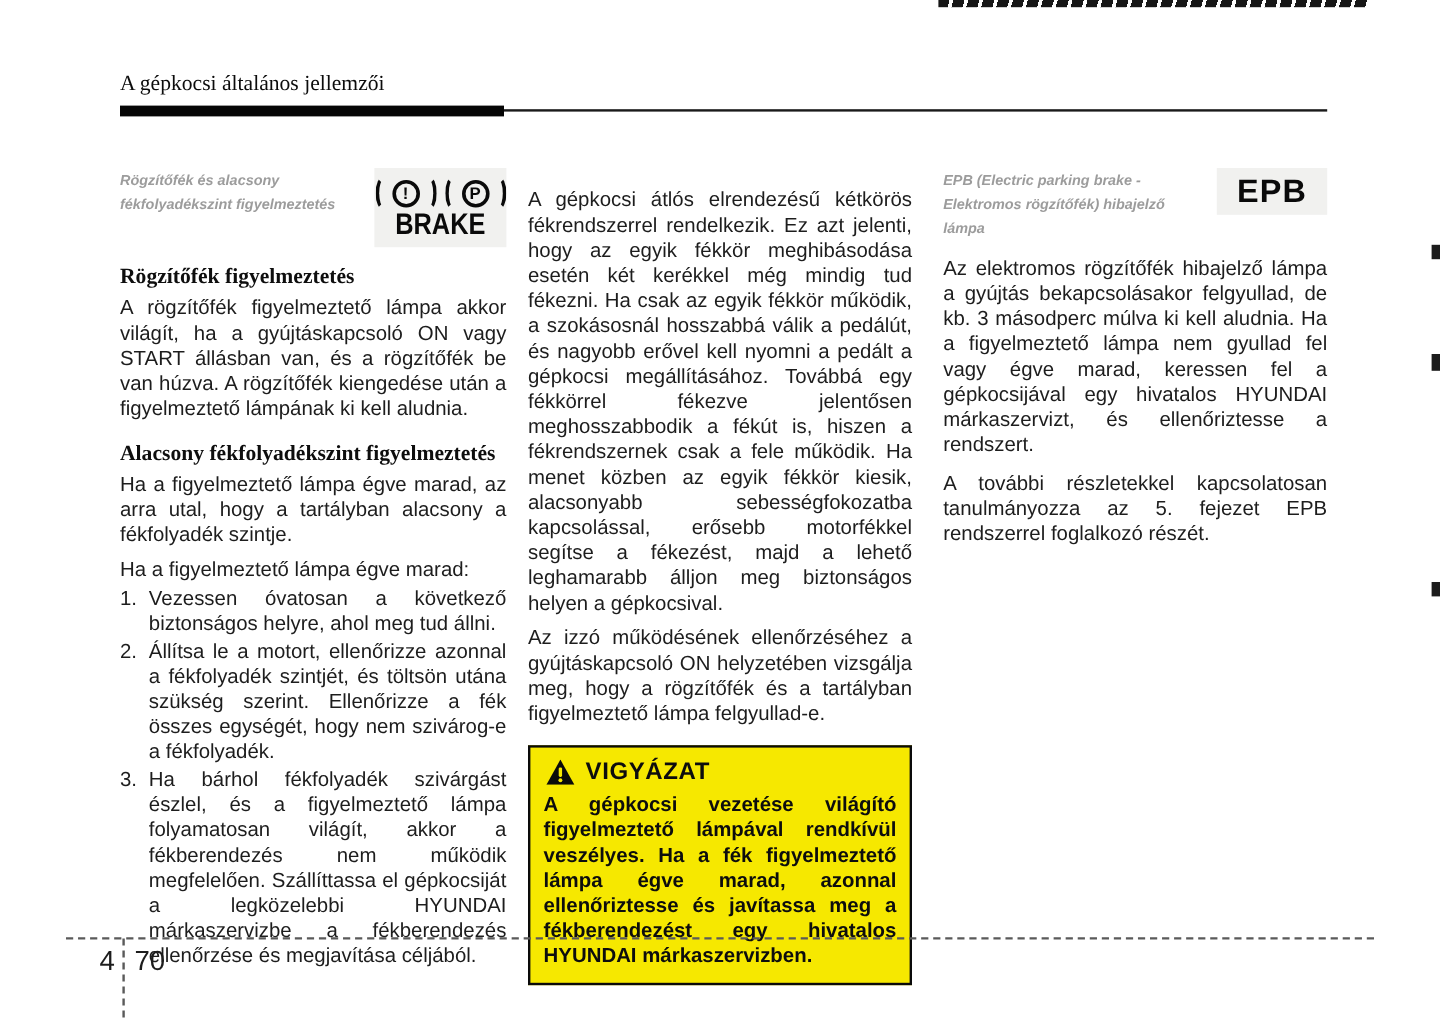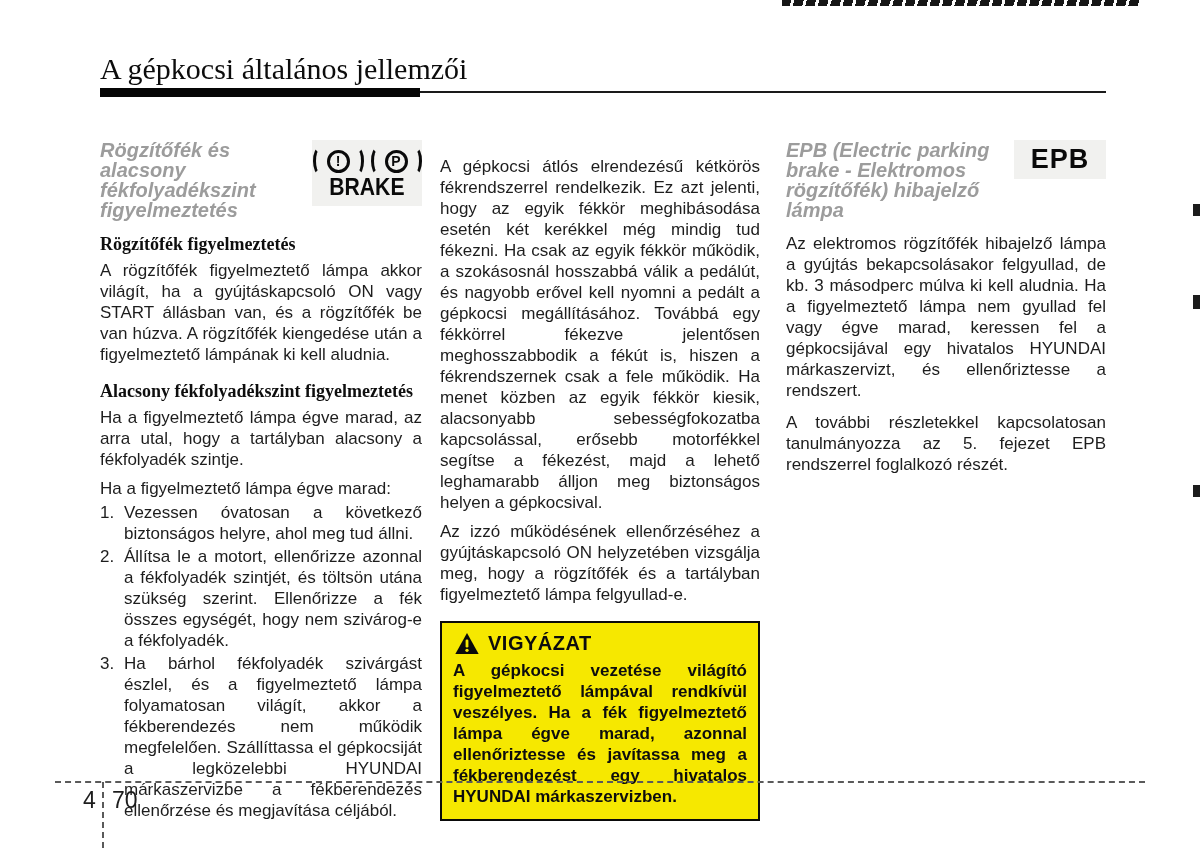--- a/index.html
+++ b/index.html
@@ -1,21 +1,21 @@
 <!DOCTYPE html>
 <html lang="hu"><head>
 <meta charset="utf-8">
 <style>
   html,body{margin:0;padding:0;background:#ffffff;}
   .page{position:relative;width:1200px;height:861px;background:#fff;overflow:hidden;
         font-family:"Liberation Sans",sans-serif;color:#1d1d1d;}
 
   
   .page-title{position:absolute;left:100px;top:54px;font-family:"Liberation Serif",serif;
-              font-size:30px;line-height:30px;color:#0c0c0c;white-space:nowrap;}
+              font-size:18px;line-height:30px;color:#0c0c0c;white-space:nowrap;}
   .title-bar-thick{position:absolute;left:100px;top:88px;width:320px;height:9px;background:#050505;}
   .title-bar-thin{position:absolute;left:420px;top:91px;width:686px;height:2px;background:#1a1a1a;}
 
   
   .hatch-bar{position:absolute;left:782px;top:0;width:358px;height:6px;
              background:repeating-linear-gradient(105deg,#161616 0 9px,#fdfdfd 9px 12px);}
   .edge-mark{position:absolute;left:1193px;width:7px;background:#1c1c1c;}
   .edge-mark.m1{top:204px;height:12px;}
   .edge-mark.m2{top:295px;height:14px;}
   .edge-mark.m3{top:485px;height:12px;}
@@ -23,21 +23,21 @@
   
   .col{position:absolute;width:322px;font-size:17px;line-height:21px;}
   .col1{left:100px;top:140px;}
   .col2{left:440px;top:128px;width:320px;margin-top:28px;}
   .col3{left:786px;top:140px;width:320px;}
 
   p.body{margin:0 0 8px 0;text-align:justify;}
   p.body:last-child{margin-bottom:0;}
 
   .col-head-row{display:flex;justify-content:space-between;align-items:flex-start;margin-bottom:13px;}
-  .gray-heading{width:204px;font-size:20px;line-height:20px;font-weight:bold;font-style:italic;
+  .gray-heading{width:204px;font-size:12px;line-height:20px;font-weight:bold;font-style:italic;
                 color:#9c9c9c;}
 
   .sub-heading{font-family:"Liberation Serif",serif;font-weight:bold;font-size:18px;
                line-height:22px;margin:0 0 5px 0;color:#0e0e0e;}
   .sub-heading.spaced{margin-top:15px;}
 
   
   .num-list{margin-top:2px;}
   .num-item{position:relative;padding-left:24px;text-align:justify;margin-bottom:2px;}
   .num-item .num{position:absolute;left:0;top:0;}

